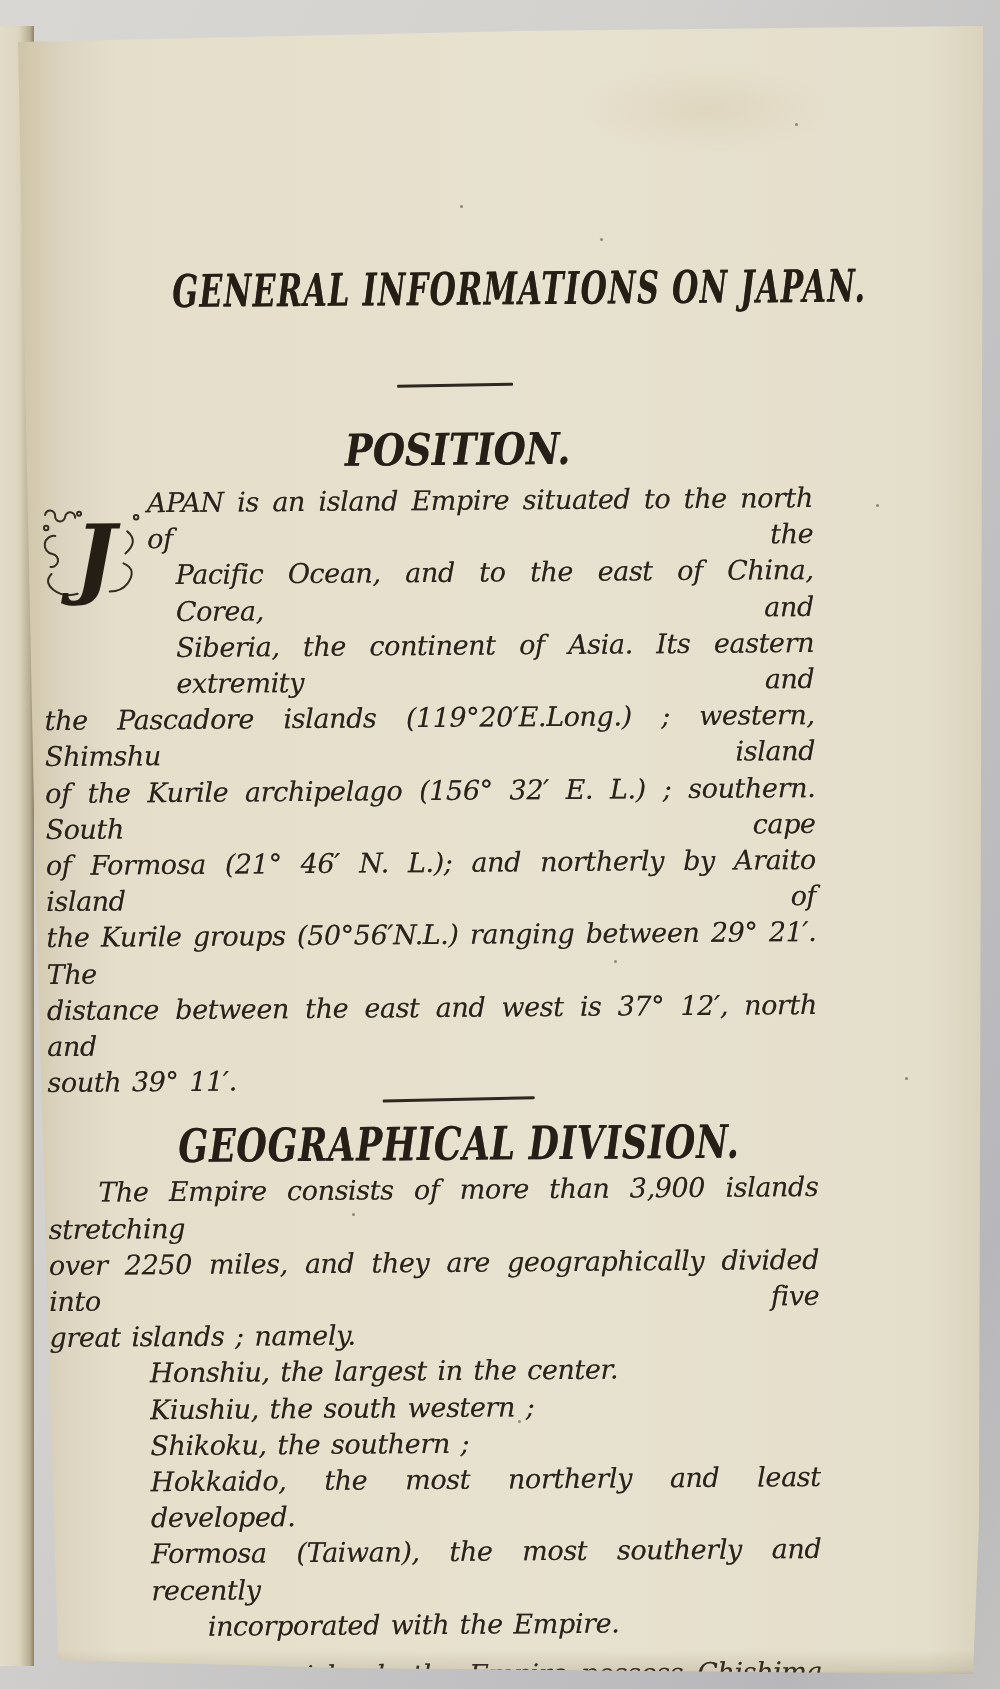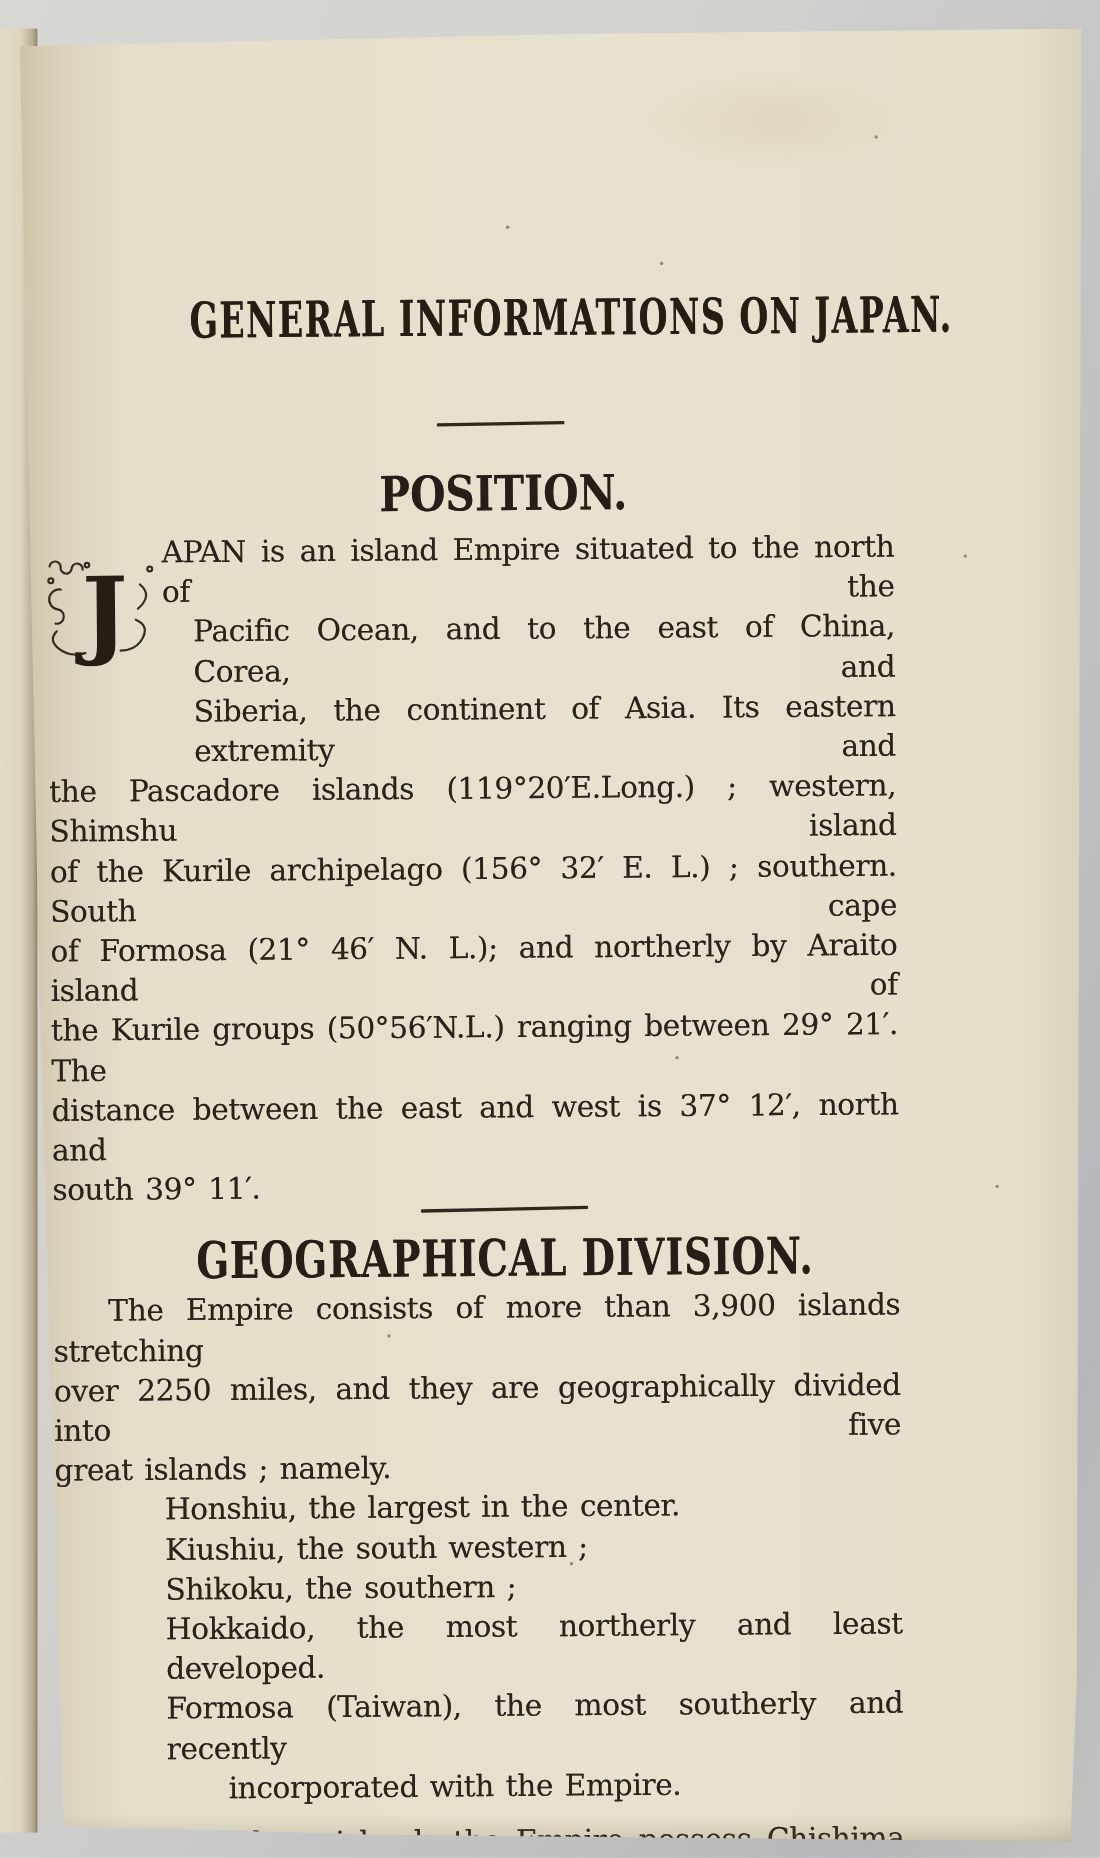--- a/index.html
+++ b/index.html
@@ -9,20 +9,21 @@
     font-family:"DejaVu Serif", serif;
   }
   .under-page{
     position:absolute;left:0;top:26px;width:34px;height:1640px;
     background:linear-gradient(90deg,#e3dcc8 0%,#ddd5bf 55%,#b8ad92 88%,#8d8268 100%);
   }
   .page{
     position:absolute;left:16px;top:24px;width:970px;height:1652px;
     background:linear-gradient(90deg,#cdc3a7 0px,#d3c9ae 16px,#dcd4c0 46px,#e4deca 100px,#e7e1cf 55%,#e4dfcb 94%,#d9d2bc 100%);
     clip-path:polygon(2px 18px,500px 7px,967px 2px,963px 1500px,957px 1650px,330px 1644px,42px 1636px,20px 880px);
+    font-style:italic;
   }
   .page::after{ 
     content:"";position:absolute;left:0;bottom:0;width:100%;height:26px;
     background:linear-gradient(rgba(120,105,75,0) 0%,rgba(120,105,75,0.18) 80%,rgba(90,78,55,0.30) 100%);
   }
   .smudge{
     position:absolute;left:560px;top:40px;width:260px;height:90px;border-radius:50%;
     background:radial-gradient(ellipse at center,rgba(165,125,65,0.10),rgba(165,125,65,0) 70%);
   }
   .speck{position:absolute;width:3px;height:3px;border-radius:50%;background:rgba(72,60,44,0.55);}

